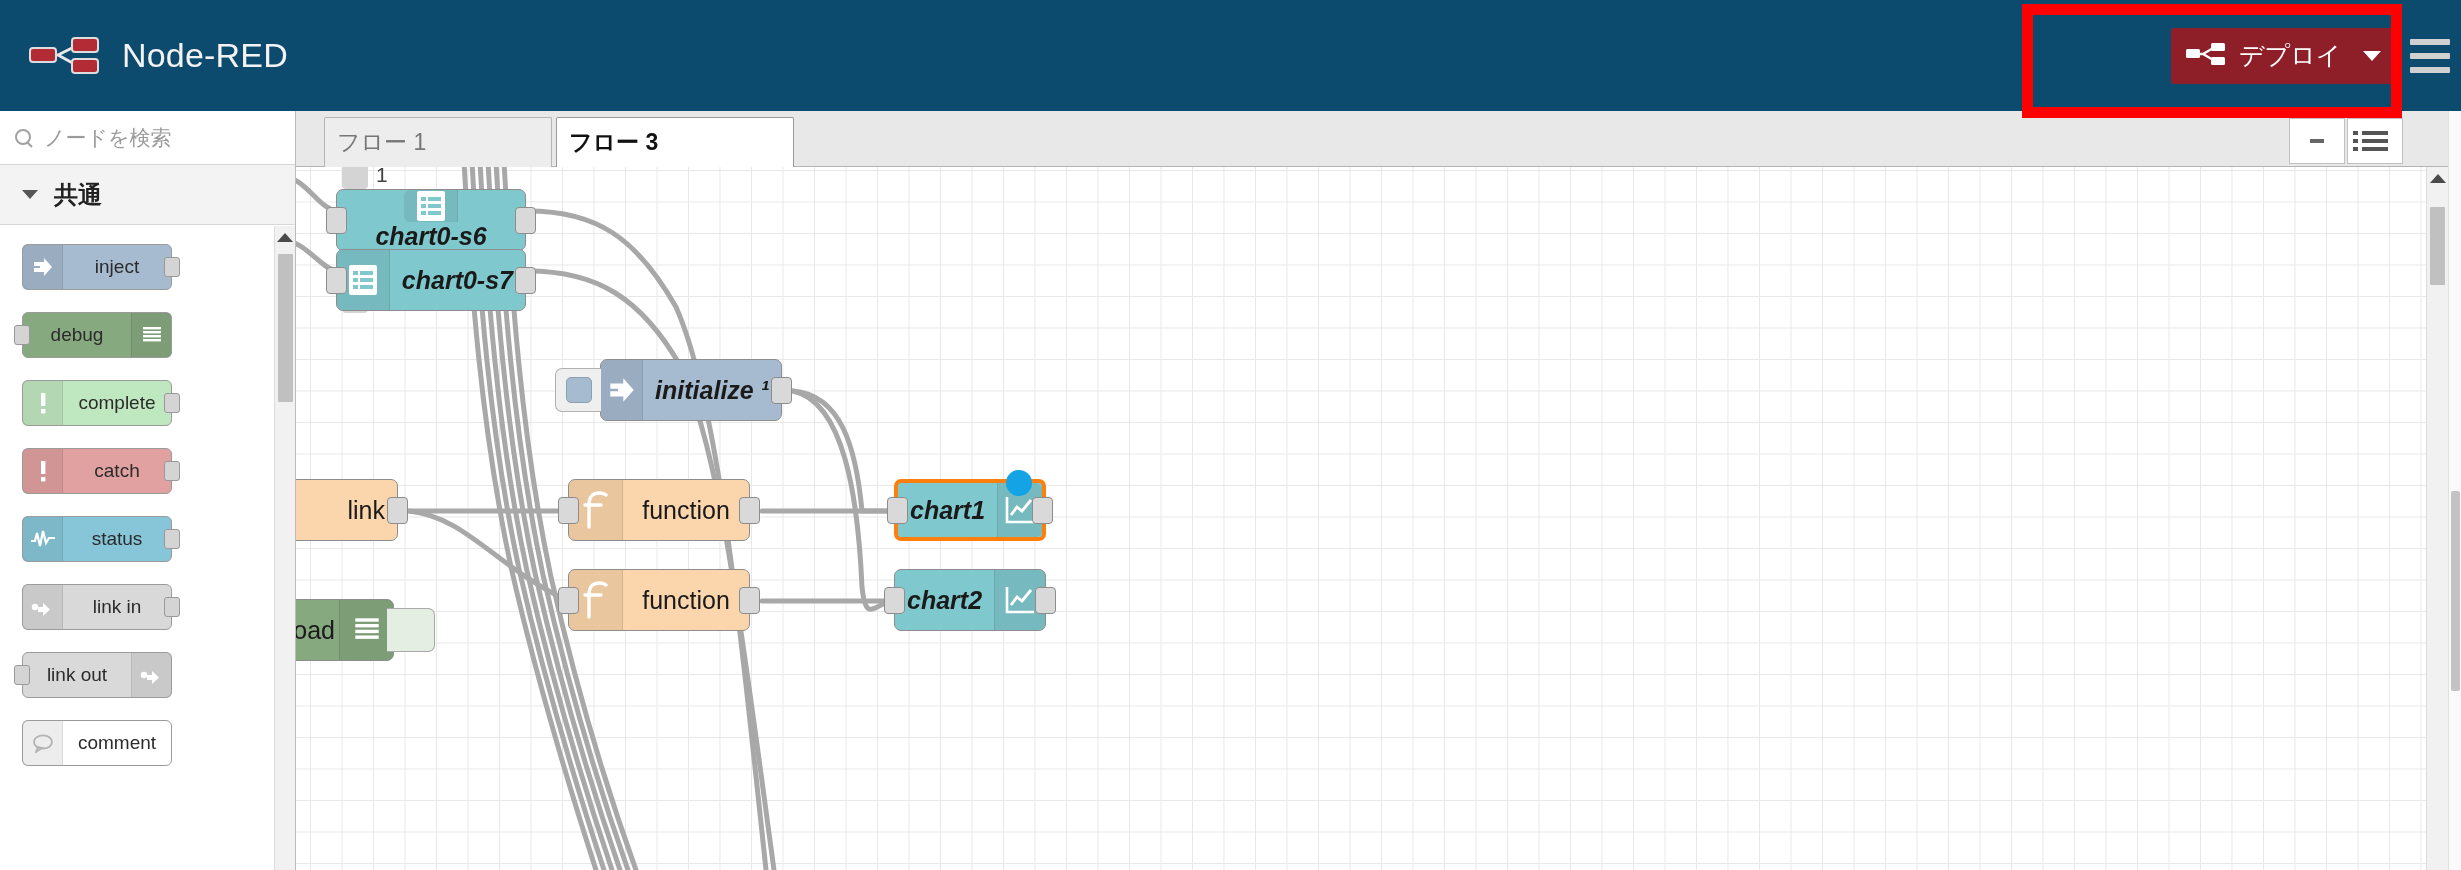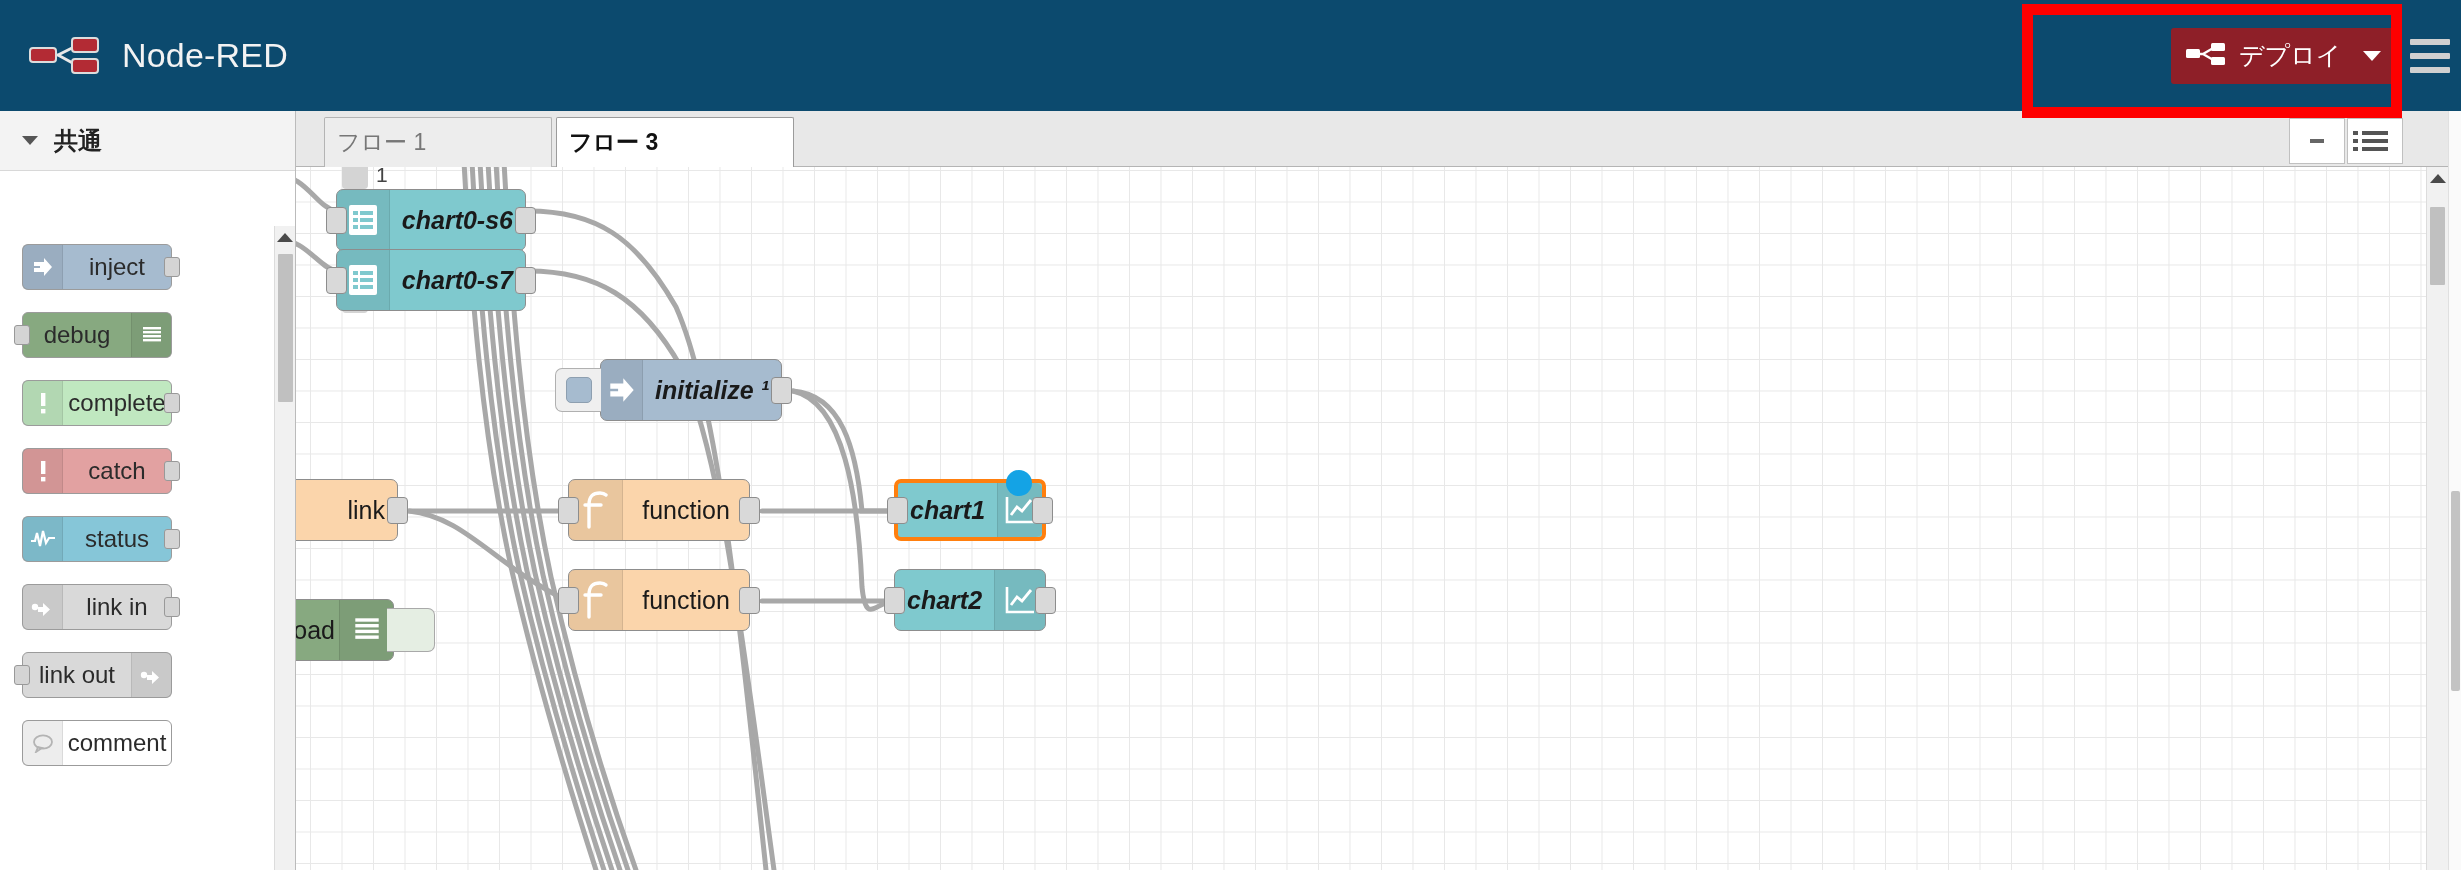--- a/index.html
+++ b/index.html
@@ -113,21 +113,21 @@
   .palette-list {
     position: absolute; left: 0; top: 115px;
     width: 275px; bottom: 0; padding: 18px 0 0 0;
     overflow: hidden;
   }
   .pnode {
     position: relative;
     width: 150px; height: 46px; margin: 0 0 22px 22px;
     border: 1px solid #9b9b9b; border-radius: 6px;
     display: flex; align-items: center;
-    font-size: 24px; color: #2b2b2b;
+    font-size: 19px; color: #2b2b2b;
     cursor: pointer; overflow: visible;
   }
   .pnode .pico {
     width: 40px; height: 100%;
     display: flex; align-items: center; justify-content: center;
     background: rgba(0,0,0,0.07);
     border-right: 1px solid rgba(0,0,0,0.08);
   }
   .pnode .pico.right {
     border-right: none; border-left: 1px solid rgba(0,0,0,0.08);
@@ -328,20 +328,24 @@
         <span></span>
         <span></span>
         <span></span>
       </div>
     </div>
   </div>
 
   <div class="redbox"></div>
 
   <div class="palette">
+    <div class="palette-search">
+      <span class="search-glyph"></span>
+      <span class="search-placeholder">ノードを検索</span>
+    </div>
 
     <div class="cat-header">
       <span class="chev"></span>
       <span class="cat-title">共通</span>
     </div>
 
     <div class="palette-list">
 
       <div class="pnode pi-inject">
         <span class="pico">
@@ -488,21 +492,21 @@
       </g>
     </svg>
 
     <div class="stub" style="left:46px;top:-4px;"></div>
     <div class="port-label" style="left:80px;top:-4px;">1</div>
     <div class="stub" style="left:46px;top:56px;"></div>
     <div class="port-label" style="left:80px;top:56px;">1</div>
     <div class="stub" style="left:46px;top:120px;"></div>
     <div class="port-label" style="left:80px;top:118px;">-1</div>
 
-    <div class="fnode c-chart" style="left:40px;top:22px;width:190px;">
+    <div class="fnode c-chart" style="left:40px;top:22px;width:190px;flex-direction:column;">
       <span class="nport in"></span>
       <span class="nico">
         <svg width="30" height="32" viewBox="0 0 30 32">
           <rect x="1" y="1" width="28" height="30" rx="2" fill="#fff"></rect>
           <rect x="5" y="7" width="5" height="4" fill="#7fc9ce"></rect>
             <rect x="12" y="7" width="13" height="4" fill="#7fc9ce"></rect>
           <rect x="5" y="14" width="5" height="4" fill="#7fc9ce"></rect>
             <rect x="12" y="14" width="13" height="4" fill="#7fc9ce"></rect>
           <rect x="5" y="21" width="5" height="4" fill="#7fc9ce"></rect>
             <rect x="12" y="21" width="13" height="4" fill="#7fc9ce"></rect>

